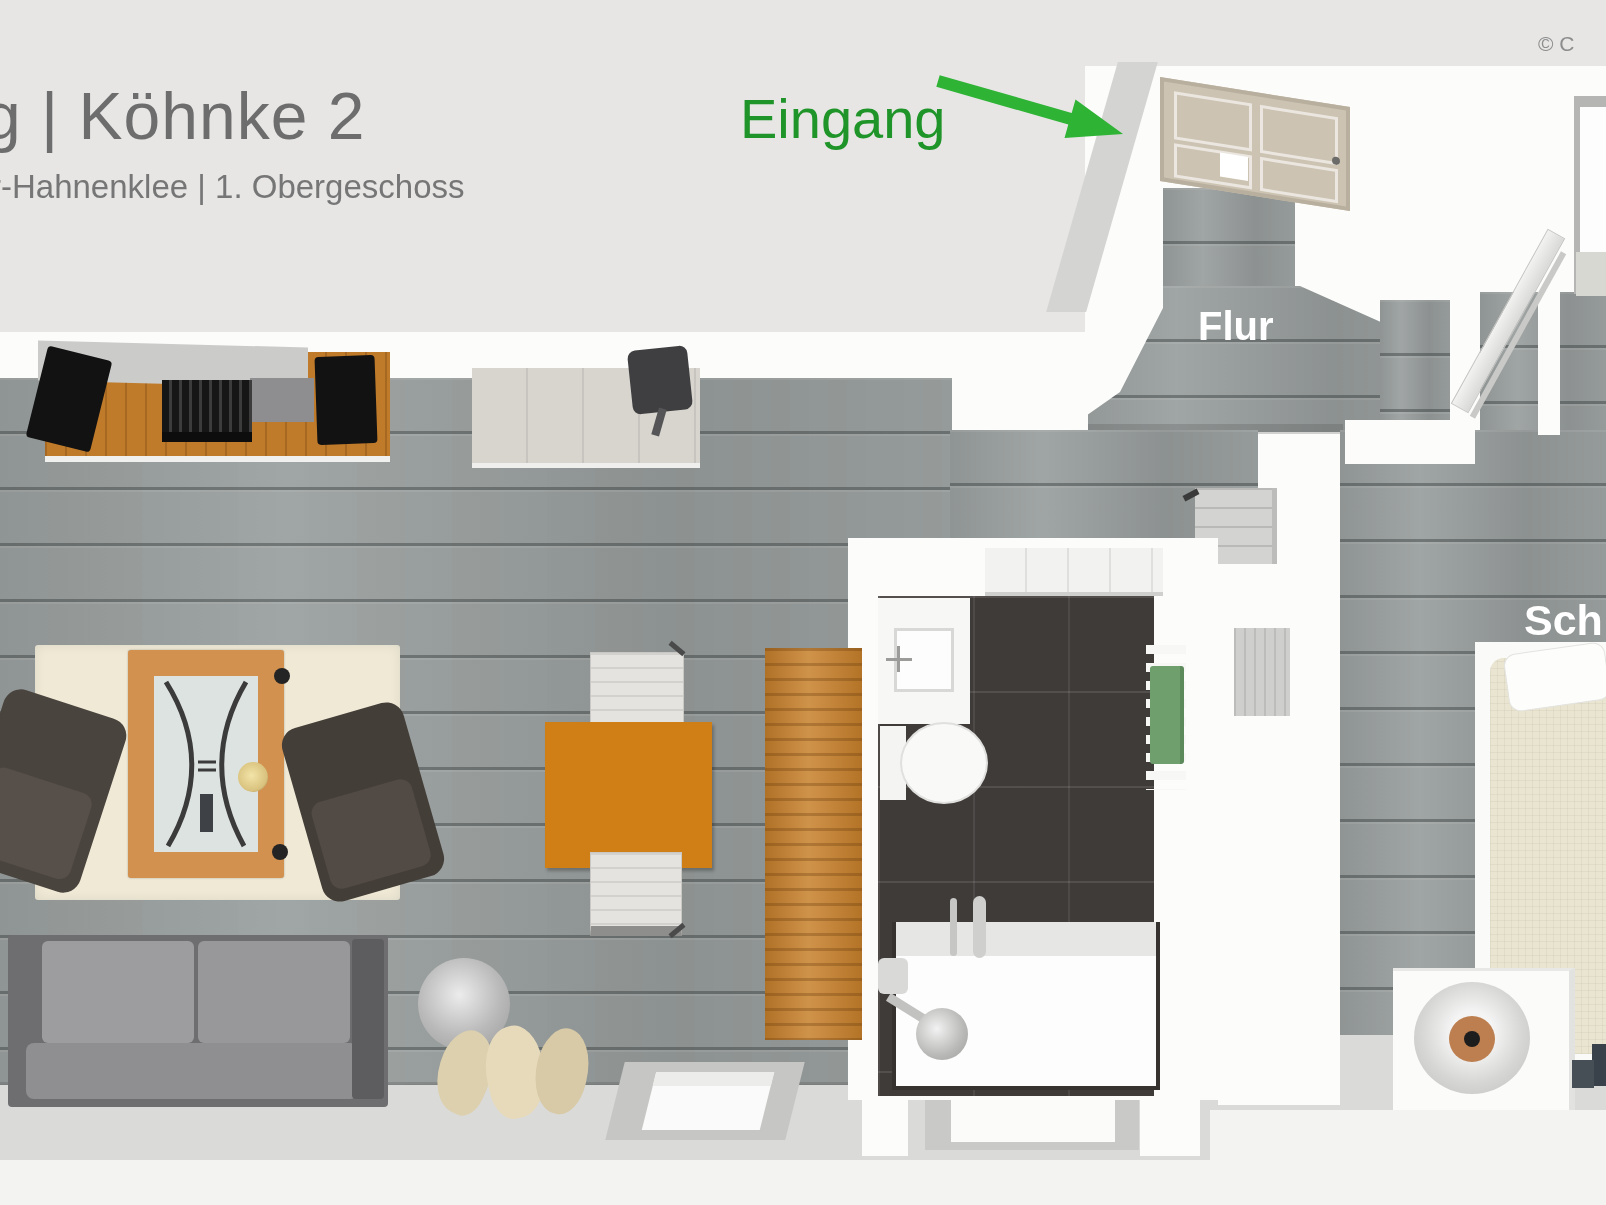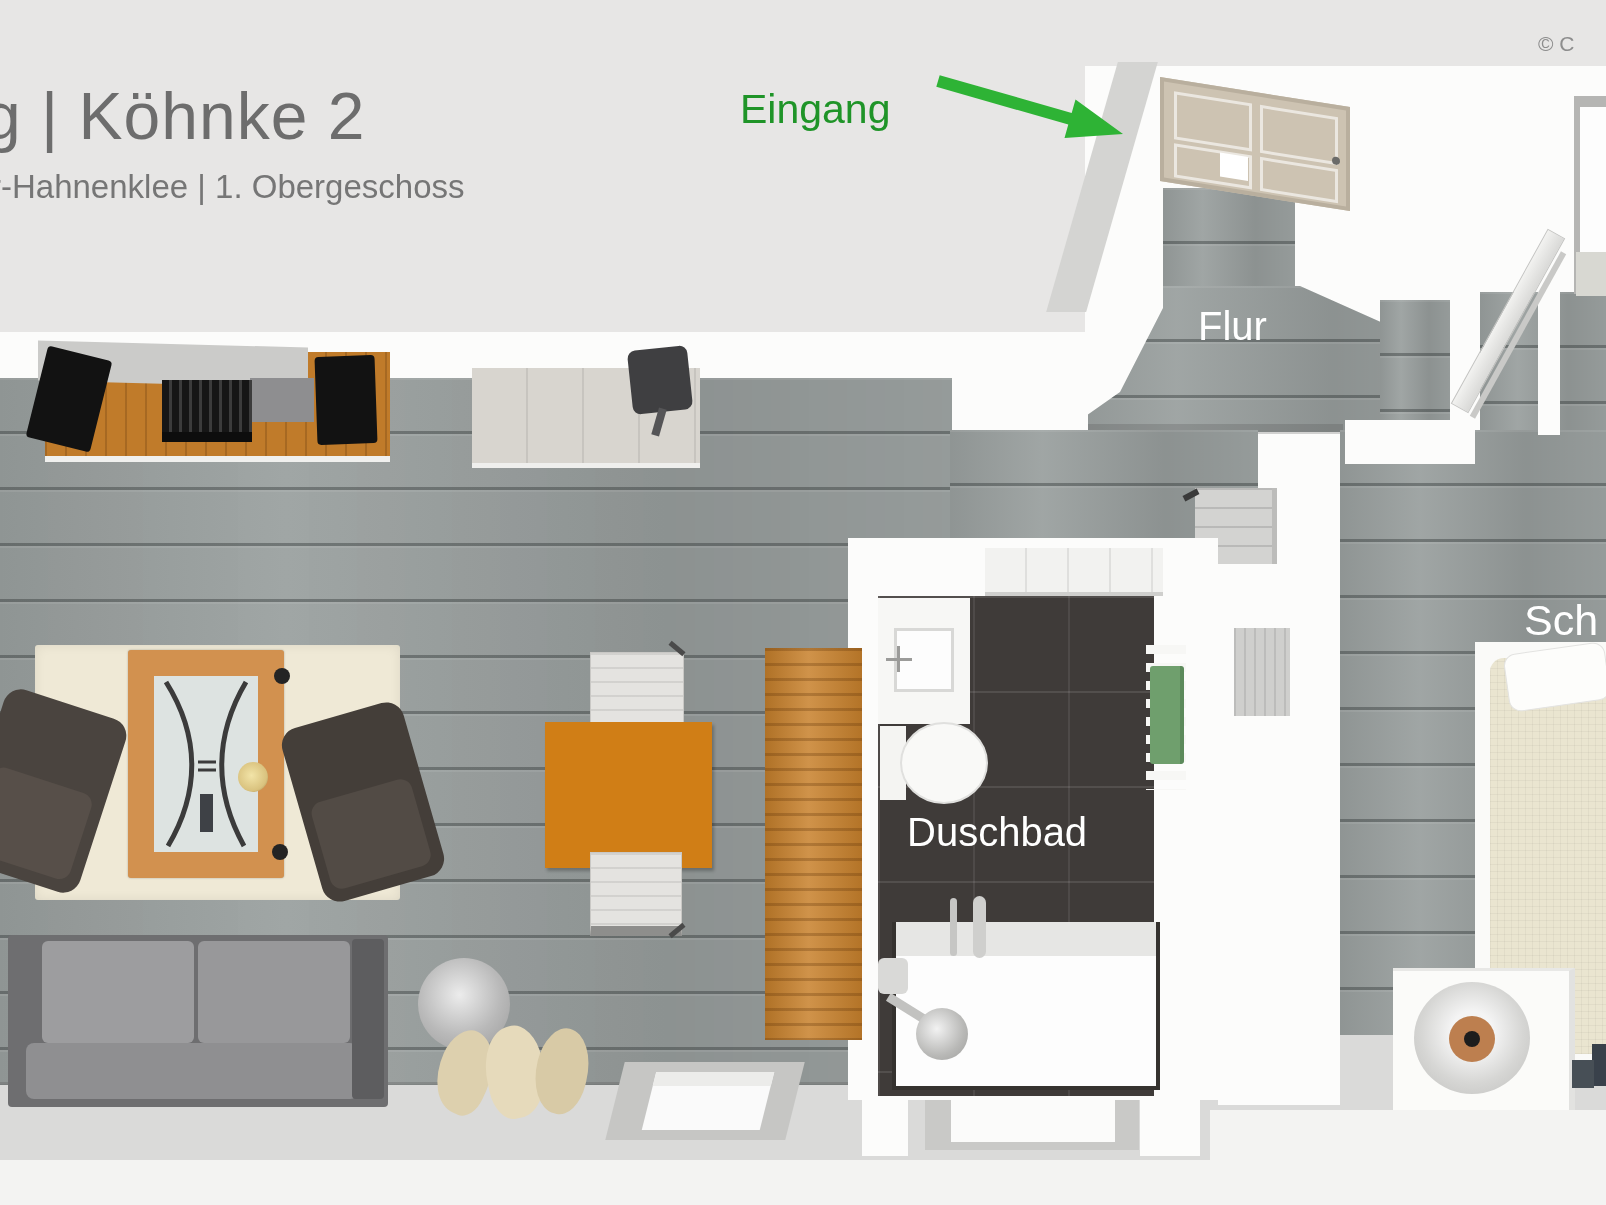--- a/index.html
+++ b/index.html
@@ -15,21 +15,21 @@
       linear-gradient(90deg, rgba(0,0,0,.07), rgba(255,255,255,.06) 30%, rgba(0,0,0,.09) 70%, rgba(0,0,0,.03));
   }
   .tile{
     background-color:#3f3b39;
     background-image:
       repeating-linear-gradient(180deg, rgba(255,255,255,.10) 0 2px, transparent 2px 95px),
       repeating-linear-gradient(90deg, rgba(255,255,255,.08) 0 2px, transparent 2px 95px);
   }
   .roof{background:#dadad9;}
   .bottomband{background:#f3f3f2;}
-  .lbl{color:#fff;font-weight:400;white-space:nowrap;text-align:center;}
+  .lbl{color:#fff;font-weight:700;white-space:nowrap;text-align:center;}
   .furniwood{
     background-color:#c07b2a;
     background-image:repeating-linear-gradient(90deg, rgba(90,50,10,.25) 0 2px, transparent 2px 20px);
   }
   .plankwood{
     background-color:#c8812c;
     background-image:
       repeating-linear-gradient(180deg, rgba(100,55,10,.30) 0 3px, transparent 3px 15px),
       linear-gradient(90deg, rgba(0,0,0,.12), rgba(255,255,255,.14) 45%, rgba(0,0,0,.10));
   }
@@ -201,22 +201,21 @@
   <div class="a" style="left:1393px;top:968px;width:182px;height:142px;background:#fbfbf9;border-top:3px solid #e8e8e6;border-right:6px solid #e2e2e0;box-sizing:border-box;"></div>
   <div class="a" style="left:1414px;top:982px;width:116px;height:112px;border-radius:50%;background:radial-gradient(circle at 50% 45%, #f4f4f4 25%, #d6d6d4 60%, #bdbdbb);"></div>
   <div class="a" style="left:1449px;top:1016px;width:46px;height:46px;border-radius:50%;background:#bd7f4f;"></div>
   <div class="a" style="left:1464px;top:1031px;width:16px;height:16px;border-radius:50%;background:#1d1d1d;"></div>
   <div class="a" style="left:1572px;top:1060px;width:22px;height:28px;background:#474f56;"></div>
 
   <div class="a" style="left:-16px;top:78px;font-size:66px;color:#6d6d6d;font-weight:500;letter-spacing:1px;white-space:nowrap;">g | Köhnke 2</div>
   <div class="a" style="left:-10px;top:168px;font-size:33px;color:#767676;white-space:nowrap;">r-Hahnenklee | 1. Obergeschoss</div>
   <div class="a" style="left:1538px;top:32px;font-size:21px;color:#8d8d8d;white-space:nowrap;">© C</div>
 
-  <div class="a" style="left:740px;top:86px;font-size:41px;color:#1f9428;white-space:nowrap;">Eingang</div>
+  <div class="a" style="left:740px;top:86px;font-size:56px;color:#1f9428;white-space:nowrap;">Eingang</div>
   <svg class="a" style="left:928px;top:66px;" width="200" height="85" viewBox="0 0 200 85">
     <polygon points="11.7,9.2 143.7,47 147.5,33.6 195,68 136.5,72 140.3,58.6 8.3,20.8" fill="#2eb335"></polygon>
   </svg>
 
   <div class="a lbl" style="left:1198px;top:304px;font-size:40px;">Flur</div>
-  <div class="a lbl" style="left:907px;top:810px;font-size:40px;">Duschbad</div>
   <div class="a lbl" style="left:1524px;top:596px;font-size:43px;">Sch</div>
 
 </div>
 
 </body></html>

